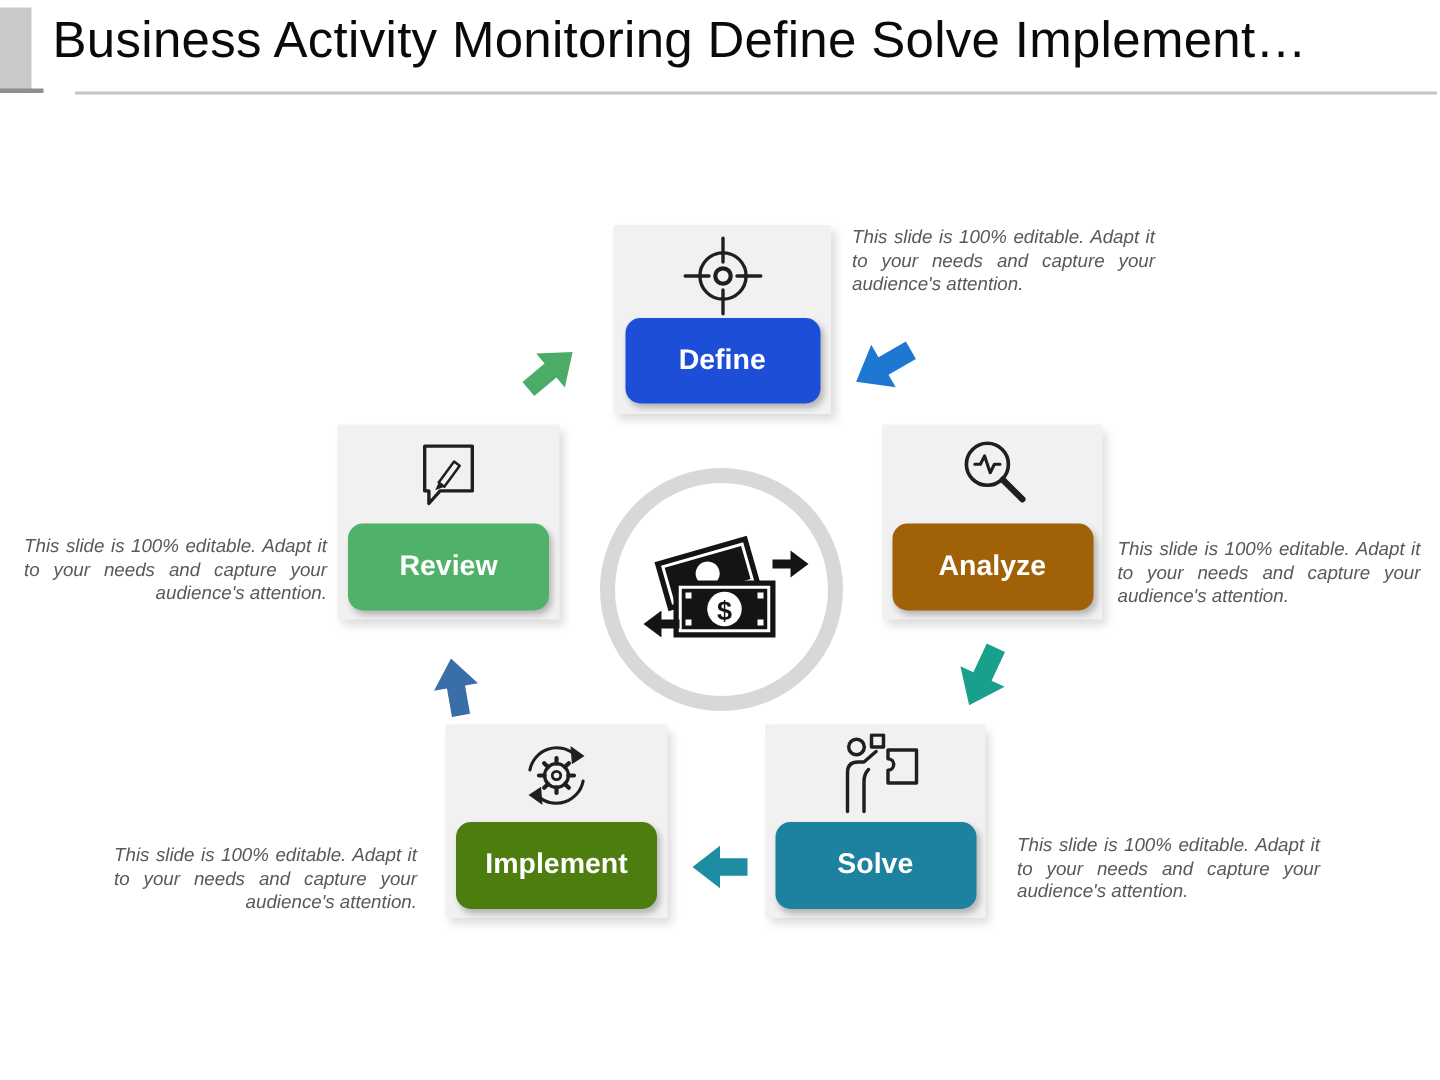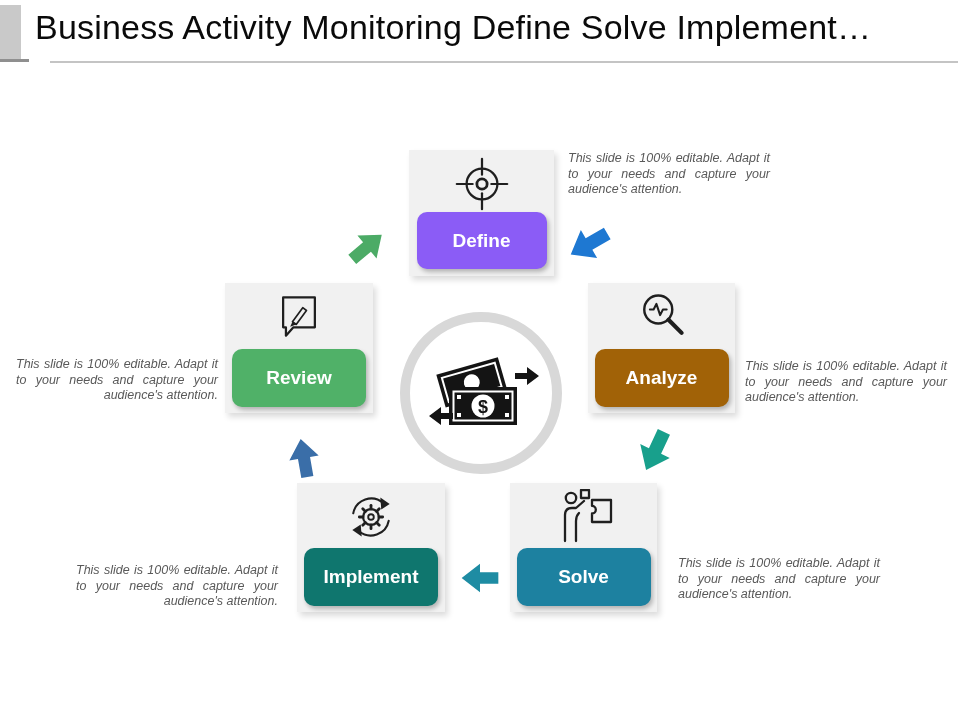--- a/index.html
+++ b/index.html
@@ -31,25 +31,25 @@
     color:#ffffff;font-weight:bold;font-size:19px;font-family:"Liberation Sans",sans-serif;
     display:flex;align-items:center;justify-content:center;
     box-shadow:2px 3px 4px rgba(0,0,0,.25);cursor:pointer;
   }
   .card-define   {left:409px;top:150px;width:145px;height:126px;}
   .card-analyze  {left:588px;top:283px;width:147px;height:130px;}
   .card-review   {left:225px;top:283px;width:148px;height:130px;}
   .card-solve    {left:510px;top:483px;width:147px;height:129px;}
   .card-implement{left:297px;top:483px;width:148px;height:129px;}
 
-  .btn-define   {background:#8b5cf6;width:130px;height:57px;bottom:7px;}
+  .btn-define   {background:#1d4ed8;width:130px;height:57px;bottom:7px;}
   .btn-analyze  {background:#a16207;}
   .btn-review   {background:#50b168;}
   .btn-solve    {background:#1d81a0;}
-  .btn-implement{background:#0f766e;}
+  .btn-implement{background:#4d7c0f;}
 
   
   .desc{
     position:absolute;width:202px;font-size:12.5px;line-height:15.5px;color:#595959;
     text-align:justify;
     font-style:italic;
   }
   .desc.last-left {text-align-last:left;}
   .desc.last-right{text-align-last:right;}
   .desc-define   {left:568px;top:151px;}

